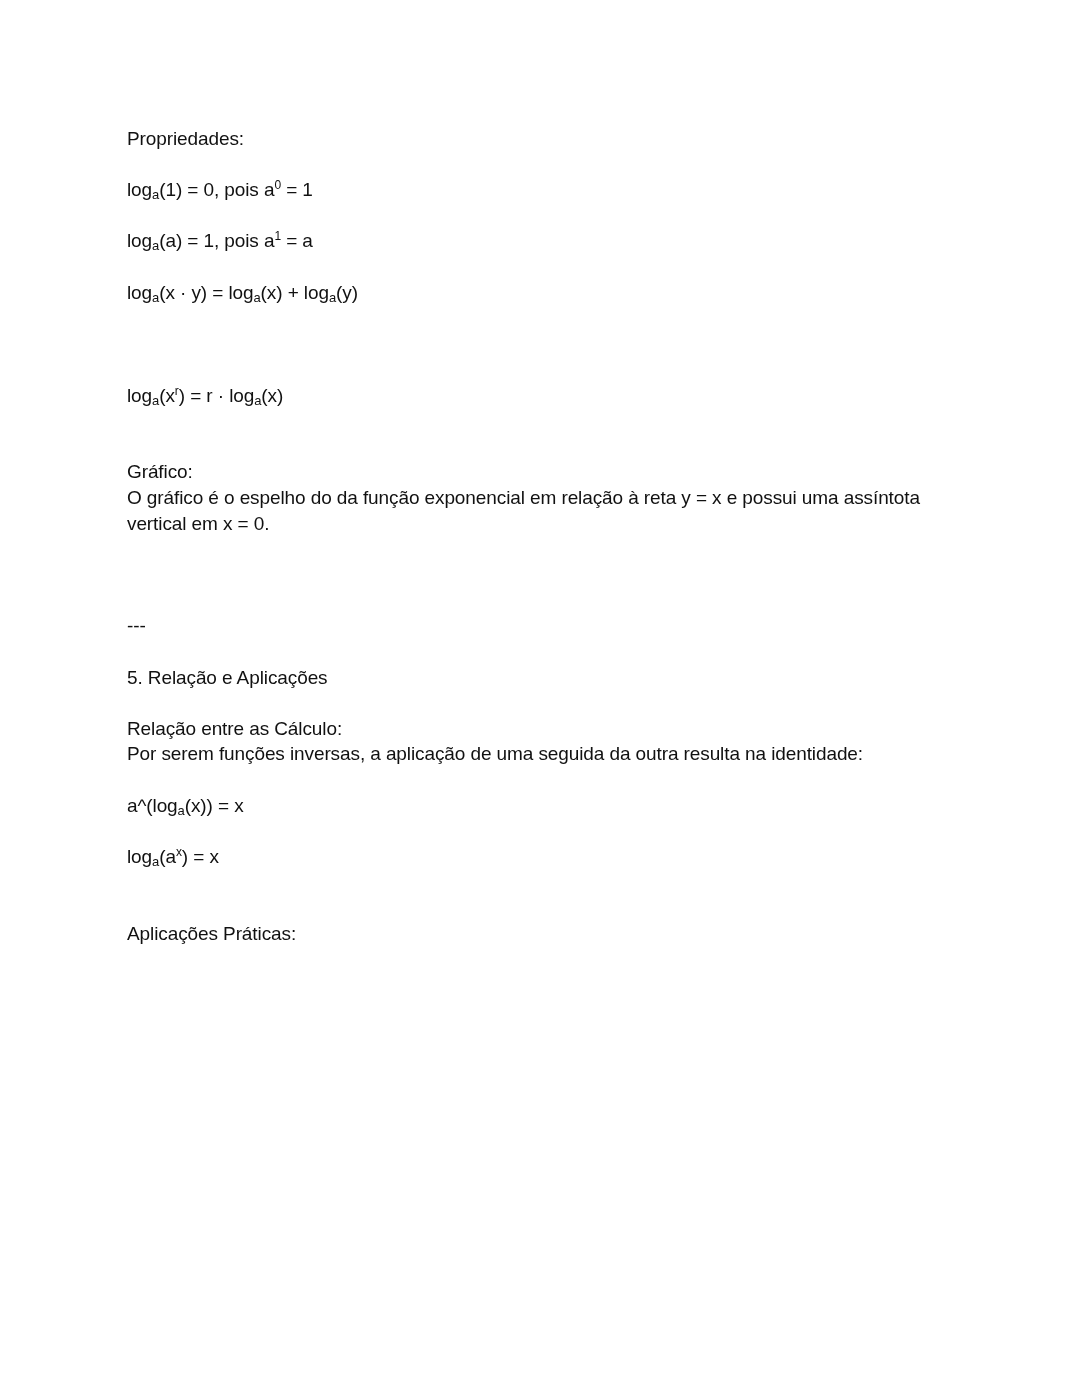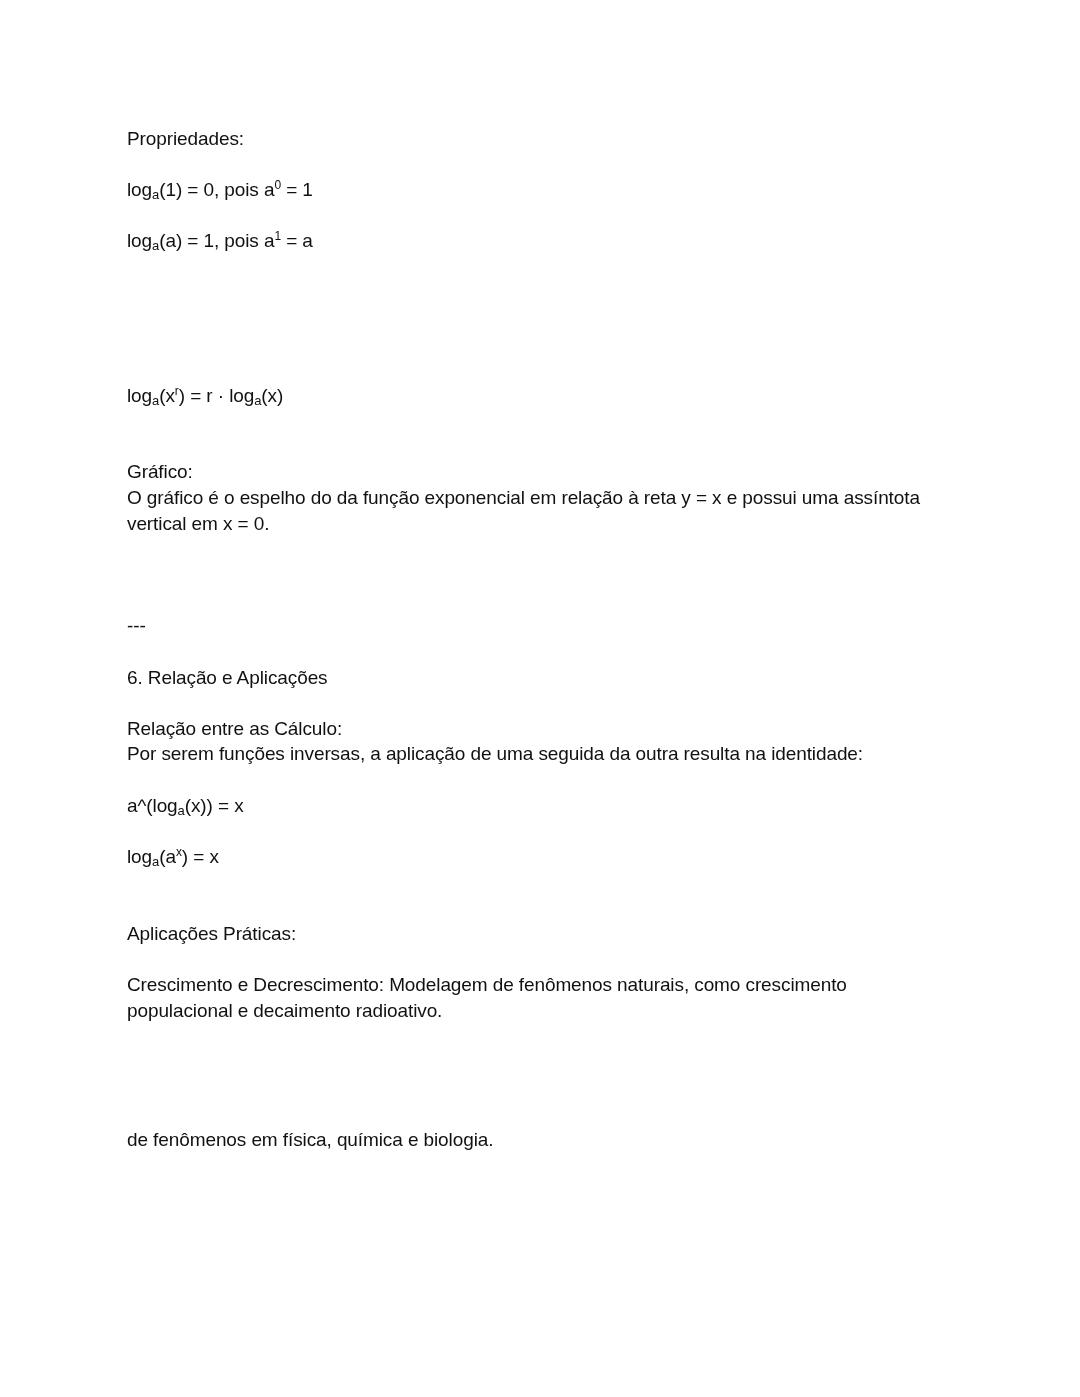--- a/index.html
+++ b/index.html
@@ -44,40 +44,38 @@
 <body>
 
 <div class="page">
 
   <div class="line" style="top:126px">Propriedades:</div>
 
   <div class="line" style="top:177px"><span>log</span><span class="sub">a</span><span>(1) = 0, pois a</span><span class="sup">0</span><span> = 1</span></div>
 
   <div class="line" style="top:228px"><span>log</span><span class="sub">a</span><span>(a) = 1, pois a</span><span class="sup">1</span><span> = a</span></div>
 
+  <div class="line" style="top:280px"><span>log</span><span class="sub">a</span><span>(x · y) = </span><span>log</span><span class="sub">a</span><span>(x) + </span><span>log</span><span class="sub">a</span><span>(y)</span></div>
 
 
   <div class="line" style="top:383px"><span>log</span><span class="sub">a</span><span>(x</span><span class="sup">r</span><span>) = r · </span><span>log</span><span class="sub">a</span><span>(x)</span></div>
 
   <div class="line" style="top:459px">Gráfico:</div>
   <div class="line" style="top:485px">O gráfico é o espelho do da função exponencial em relação à reta y = x e possui uma assíntota</div>
   <div class="line" style="top:511px">vertical em x = 0.</div>
 
   <div class="line" style="top:613px">---</div>
 
-  <div class="line" style="top:665px">6. Relação e Aplicações</div>
+  <div class="line" style="top:665px">5. Relação e Aplicações</div>
 
   <div class="line" style="top:716px">Relação entre as Cálculo:</div>
   <div class="line" style="top:741px">Por serem funções inversas, a aplicação de uma seguida da outra resulta na identidade:</div>
 
   <div class="line" style="top:793px"><span>a^(</span><span>log</span><span class="sub">a</span><span>(x)) = x</span></div>
 
   <div class="line" style="top:844px"><span>log</span><span class="sub">a</span><span>(a</span><span class="sup">x</span><span>) = x</span></div>
 
   <div class="line" style="top:921px">Aplicações Práticas:</div>
 
-  <div class="line" style="top:972px">Crescimento e Decrescimento: Modelagem de fenômenos naturais, como crescimento</div>
-  <div class="line" style="top:998px">populacional e decaimento radioativo.</div>
 
 
-  <div class="line" style="top:1127px">de fenômenos em física, química e biologia.</div>
 
 </div>
 
 </body></html>

